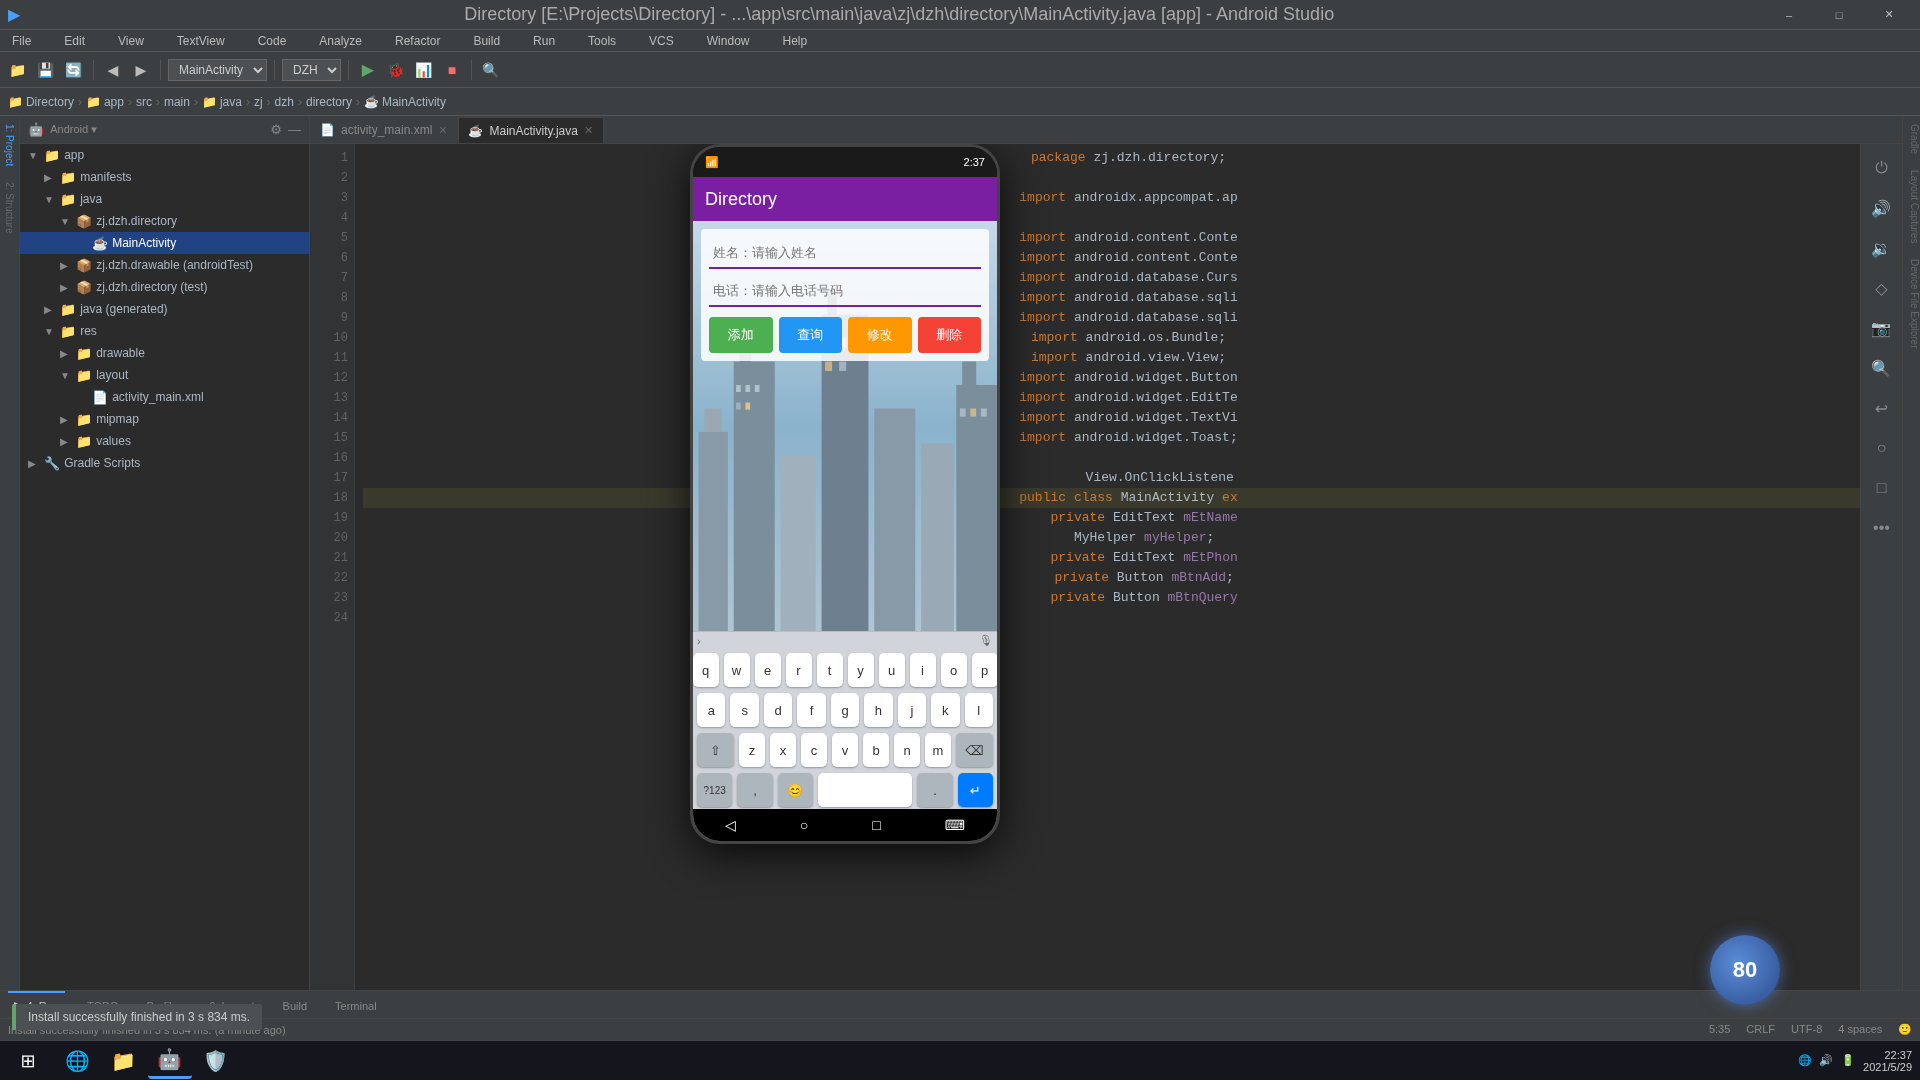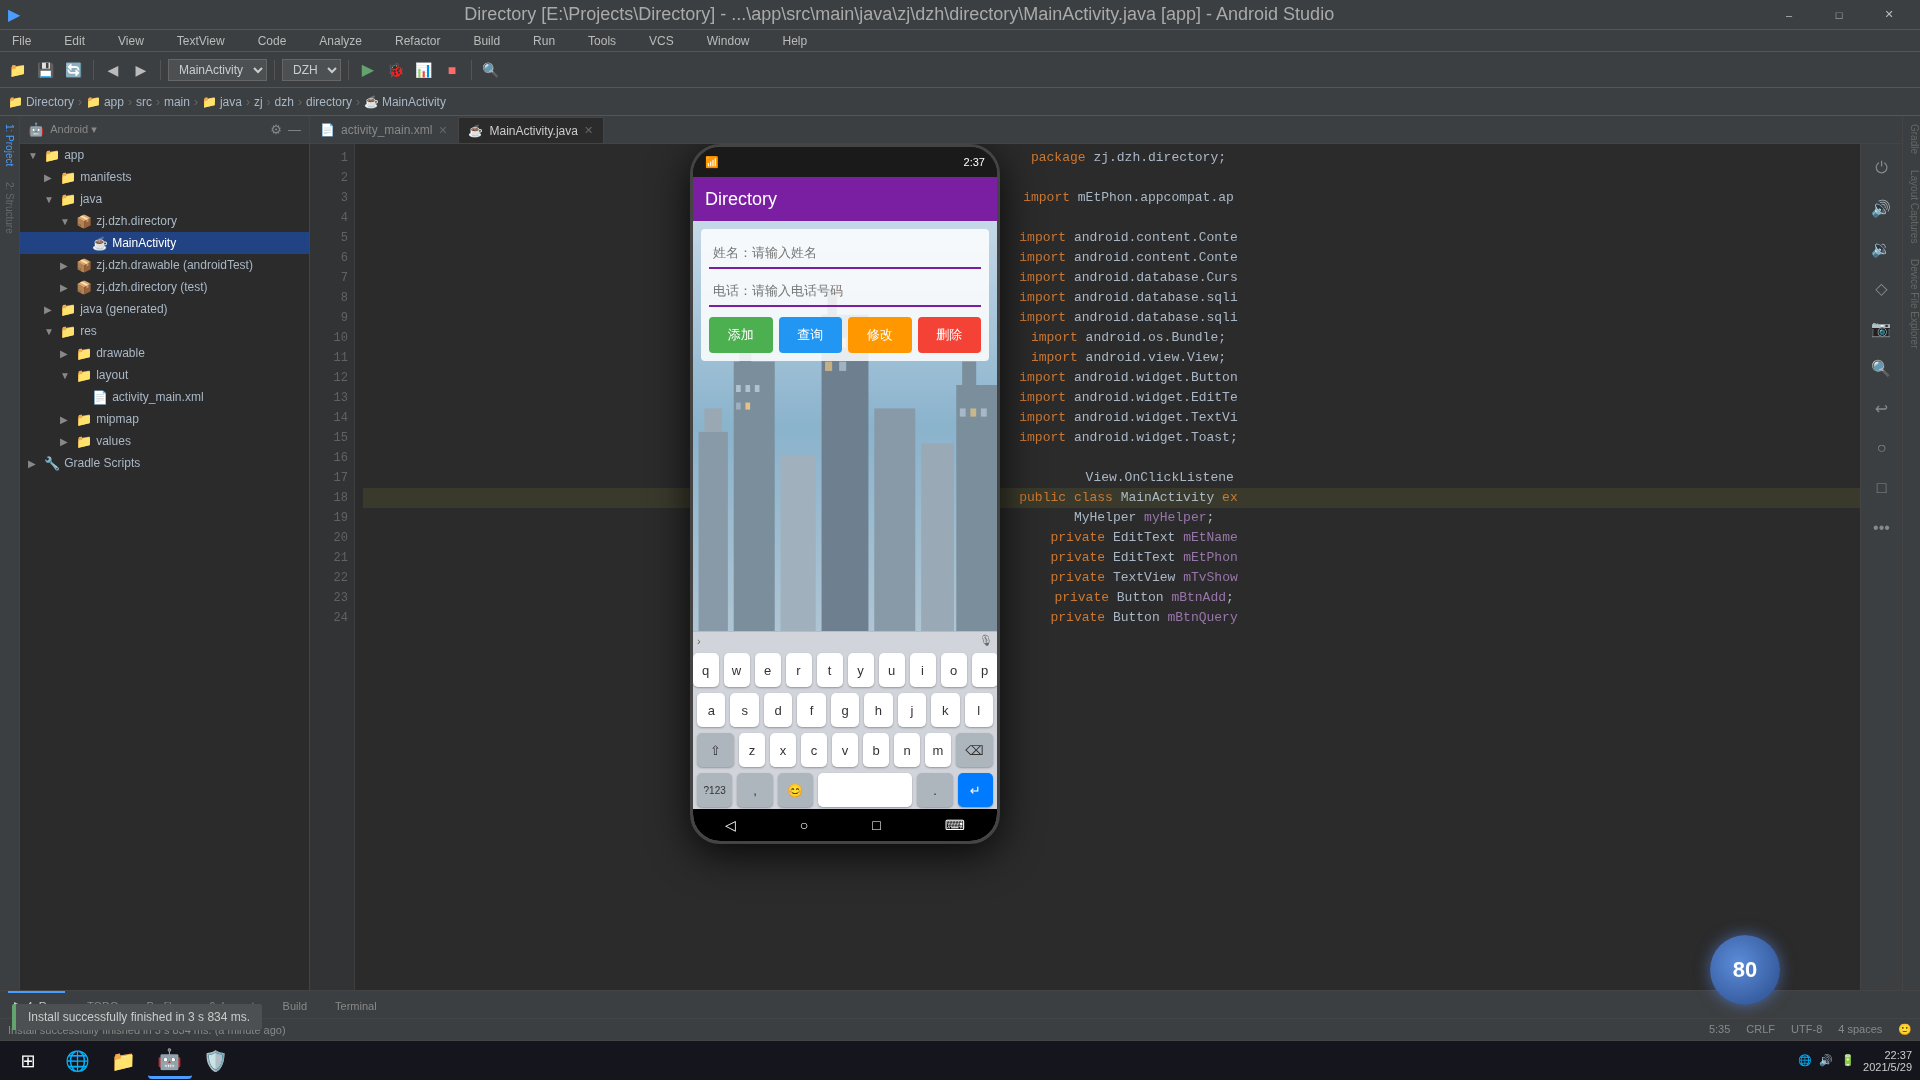--- a/index.html
+++ b/index.html
@@ -750,40 +750,39 @@
         <div>19</div>
         <div>20</div>
         <div>21</div>
         <div>22</div>
         <div>23</div>
         <div>24</div>
       </div>
       <div id="code-content">
         <span class="code-line"><span class="kw">package </span><span class="pkg">zj.dzh.directory</span>;</span>
         <span class="code-line"> </span>
-        <span class="code-line"><span class="kw">import </span><span class="import-path">mEtPhon.appcompat.ap</span></span>
+        <span class="code-line"><span class="kw">import </span><span class="import-path">androidx.appcompat.ap</span></span>
         <span class="code-line"> </span>
         <span class="code-line"><span class="kw">import </span><span class="import-path">android.content.Conte</span></span>
         <span class="code-line"><span class="kw">import </span><span class="import-path">android.content.Conte</span></span>
         <span class="code-line"><span class="kw">import </span><span class="import-path">android.database.Curs</span></span>
         <span class="code-line"><span class="kw">import </span><span class="import-path">android.database.sqli</span></span>
         <span class="code-line"><span class="kw">import </span><span class="import-path">android.database.sqli</span></span>
         <span class="code-line"><span class="kw">import </span><span class="import-path">android.os.Bundle</span>;</span>
         <span class="code-line"><span class="kw">import </span><span class="import-path">android.view.View</span>;</span>
         <span class="code-line"><span class="kw">import </span><span class="import-path">android.widget.Button</span></span>
         <span class="code-line"><span class="kw">import </span><span class="import-path">android.widget.EditTe</span></span>
         <span class="code-line"><span class="kw">import </span><span class="import-path">android.widget.TextVi</span></span>
         <span class="code-line"><span class="kw">import </span><span class="import-path">android.widget.Toast</span>;</span>
         <span class="code-line"> </span>
         <span class="code-line">        <span class="import-path">View.OnClickListene</span></span>
         <span class="code-line hl-line"><span class="kw">public </span><span class="kw">class </span><span class="cls">MainActivity </span><span style="color:#cc7832;">ex</span></span>
+        <span class="code-line">    <span class="kw">private </span><span class="cls">EditText </span><span class="kw2">mEtName</span></span>
         <span class="code-line">    <span class="cls">MyHelper </span><span class="kw2">myHelper</span>;</span>
-        <span class="code-line">    <span class="kw">private </span><span class="cls">EditText </span><span class="kw2">mEtName</span></span>
         <span class="code-line">    <span class="kw">private </span><span class="cls">EditText </span><span class="kw2">mEtPhon</span></span>
-        <span class="code-line">    <span class="kw">private </span><span class="cls">TextView </span><span class="kw2">mTvShow</span></span>
         <span class="code-line">    <span class="kw">private </span><span class="cls">Button </span><span class="kw2">mBtnAdd</span>;</span>
         <span class="code-line">    <span class="kw">private </span><span class="cls">Button </span><span class="kw2">mBtnQuery</span></span>
       </div>
 
       <div id="phone-overlay">
 
         <div id="phone-status-bar">
           <span>📶</span>
           <span>2:37</span>
         </div>

